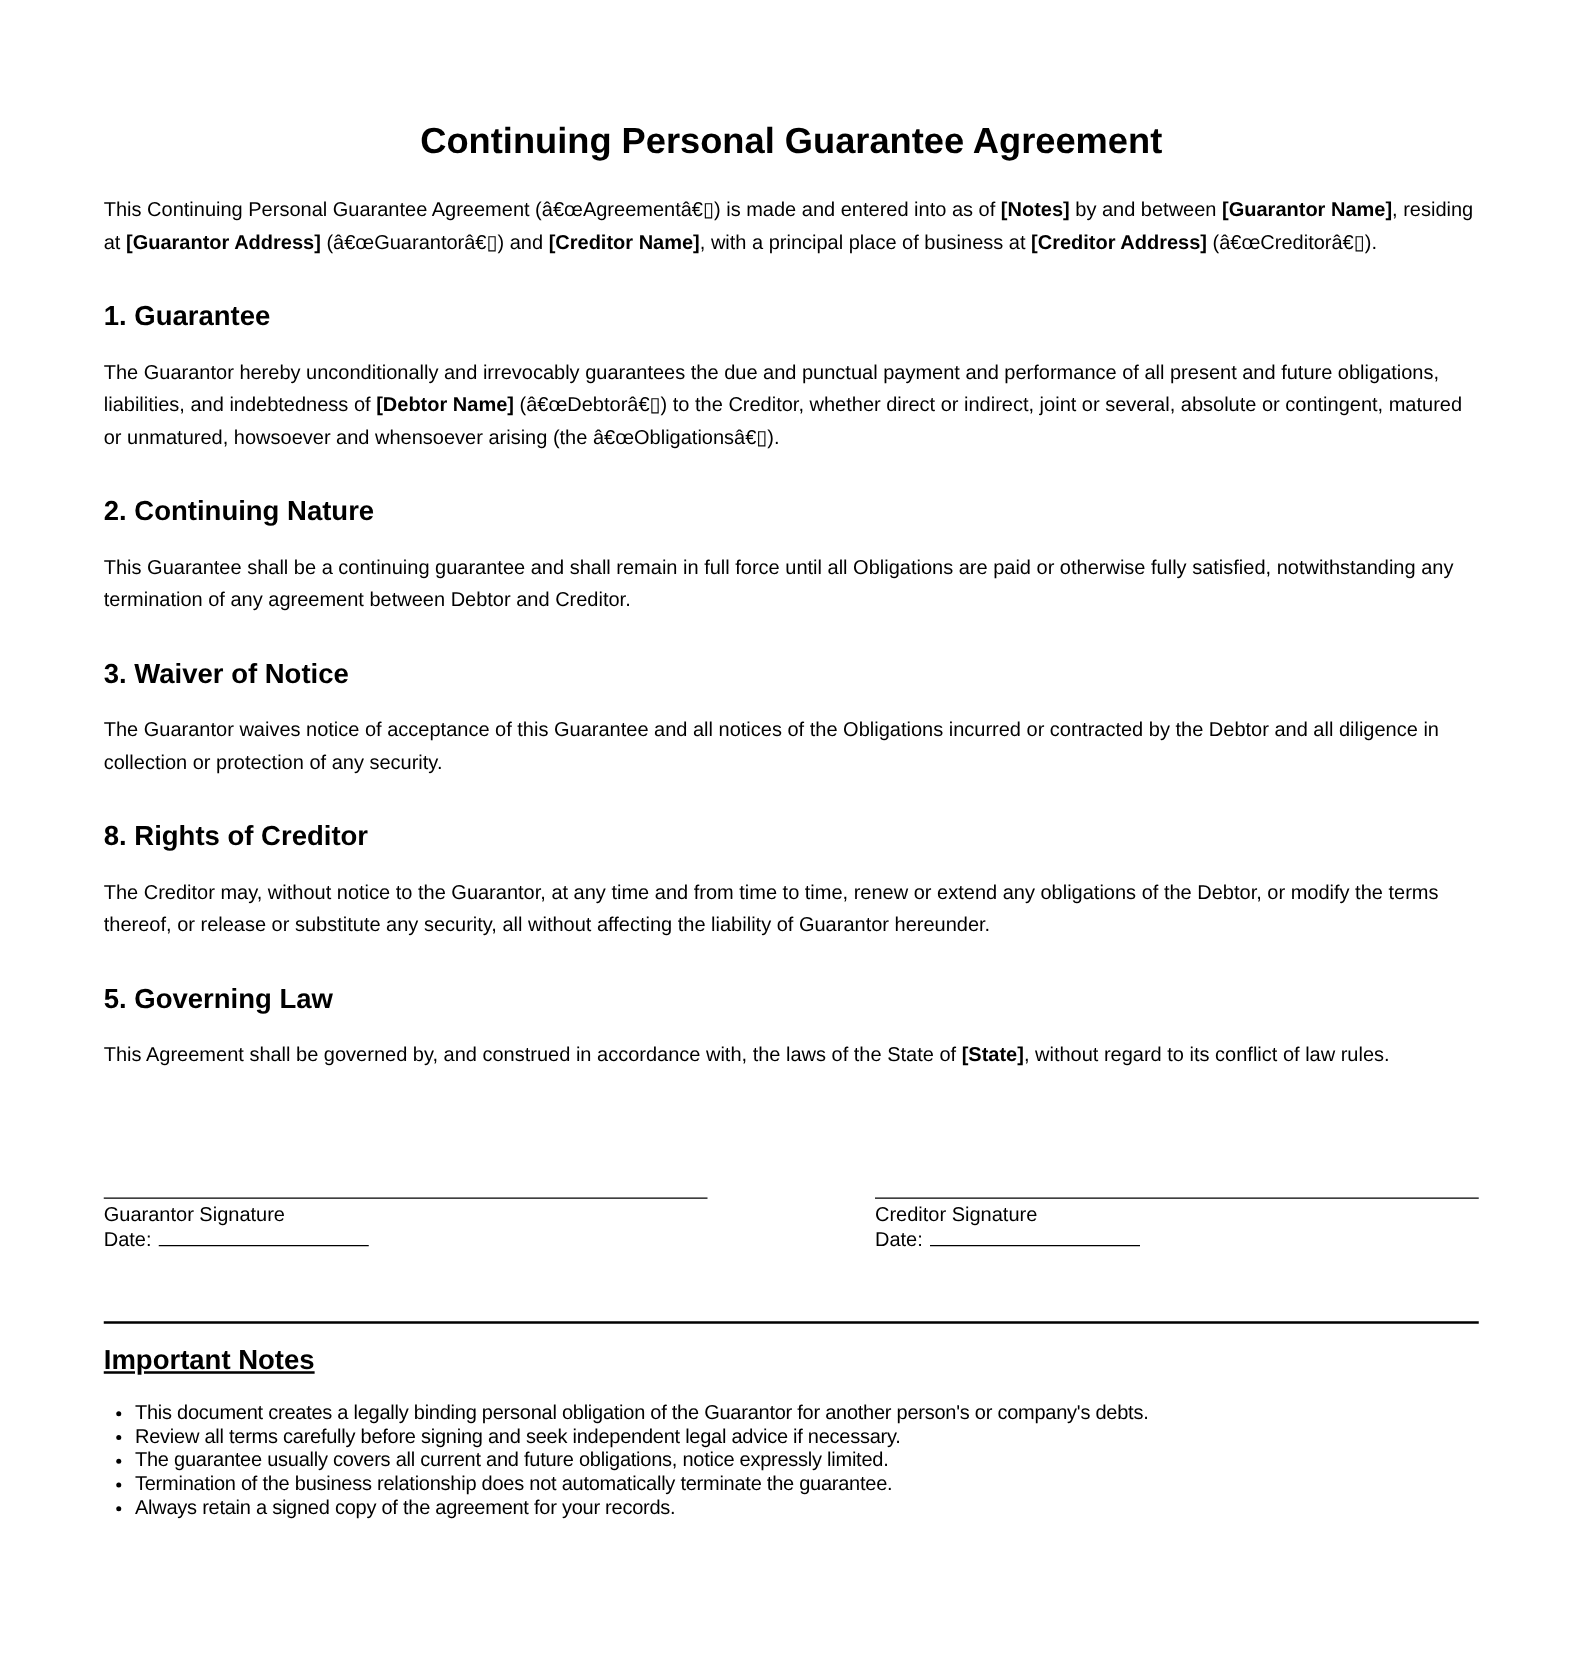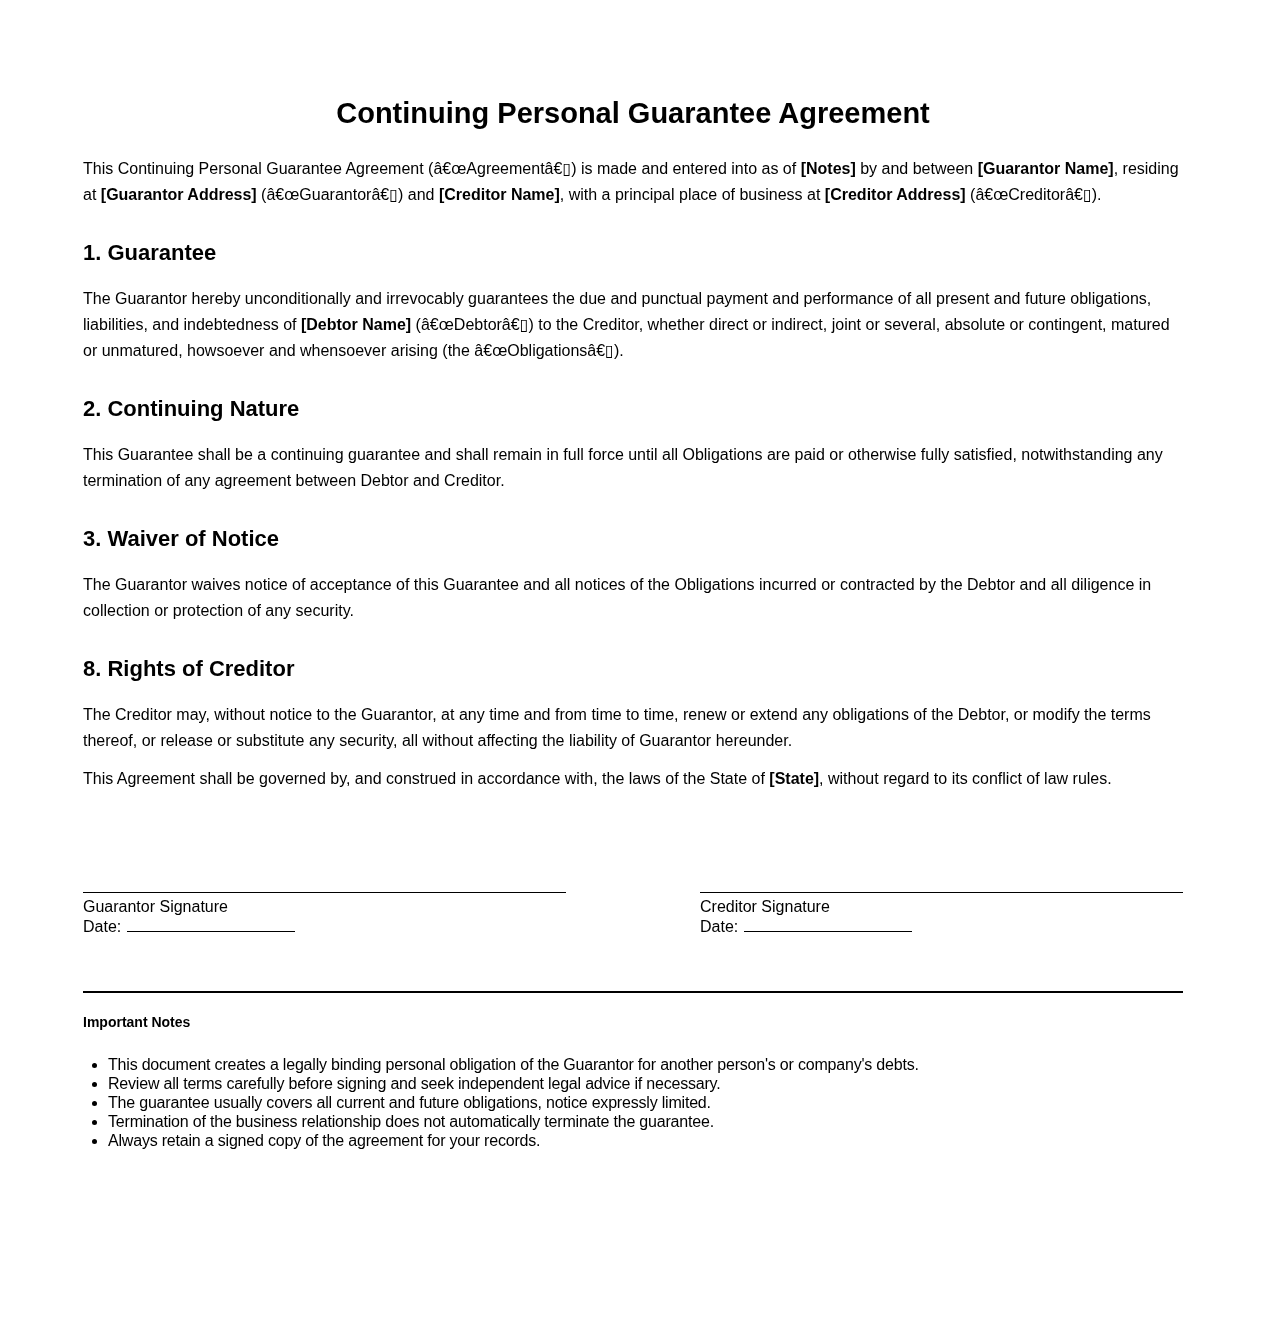--- a/index.html
+++ b/index.html
@@ -54,24 +54,25 @@
     margin-left: 6px;
     vertical-align: baseline;
   }
 
   .divider {
     border: none;
     border-top: 2px solid #000;
     margin: 54px 0 0 0;
   }
   h2.notes-heading {
-    font-size: 14px;
+    font-size: 22px;
     font-weight: bold;
     line-height: 26px;
     margin: 16px 0 20px 0;
+    text-decoration: underline;
   }
   ul.notes-list {
     margin: 0;
     padding-left: 25px;
     font-size: 16px;
     line-height: 19px;
     letter-spacing: -0.2px;
   }
   ul.notes-list li { margin: 0; }
 </style>
@@ -89,20 +90,21 @@
 
   <h2 class="section-heading">2. Continuing Nature</h2>
   <p class="body-text">This Guarantee shall be a continuing guarantee and shall remain in full force until all Obligations are paid or otherwise fully satisfied, notwithstanding any termination of any agreement between Debtor and Creditor.</p>
 
   <h2 class="section-heading">3. Waiver of Notice</h2>
   <p class="body-text">The Guarantor waives notice of acceptance of this Guarantee and all notices of the Obligations incurred or contracted by the Debtor and all diligence in collection or protection of any security.</p>
 
   <h2 class="section-heading">8. Rights of Creditor</h2>
   <p class="body-text">The Creditor may, without notice to the Guarantor, at any time and from time to time, renew or extend any obligations of the Debtor, or modify the terms thereof, or release or substitute any security, all without affecting the liability of Guarantor hereunder.</p>
 
+  <h2 class="section-heading">5. Governing Law</h2>
   <p class="body-text">This Agreement shall be governed by, and construed in accordance with, the laws of the State of <b>[State]</b>, without regard to its conflict of law rules.</p>
 
   <div class="signatures">
     <div class="sig-block">
       <div>Guarantor Signature</div>
       <div class="date-row"><span>Date:</span><span class="date-blank"></span></div>
     </div>
     <div class="sig-block">
       <div>Creditor Signature</div>
       <div class="date-row"><span>Date:</span><span class="date-blank"></span></div>

